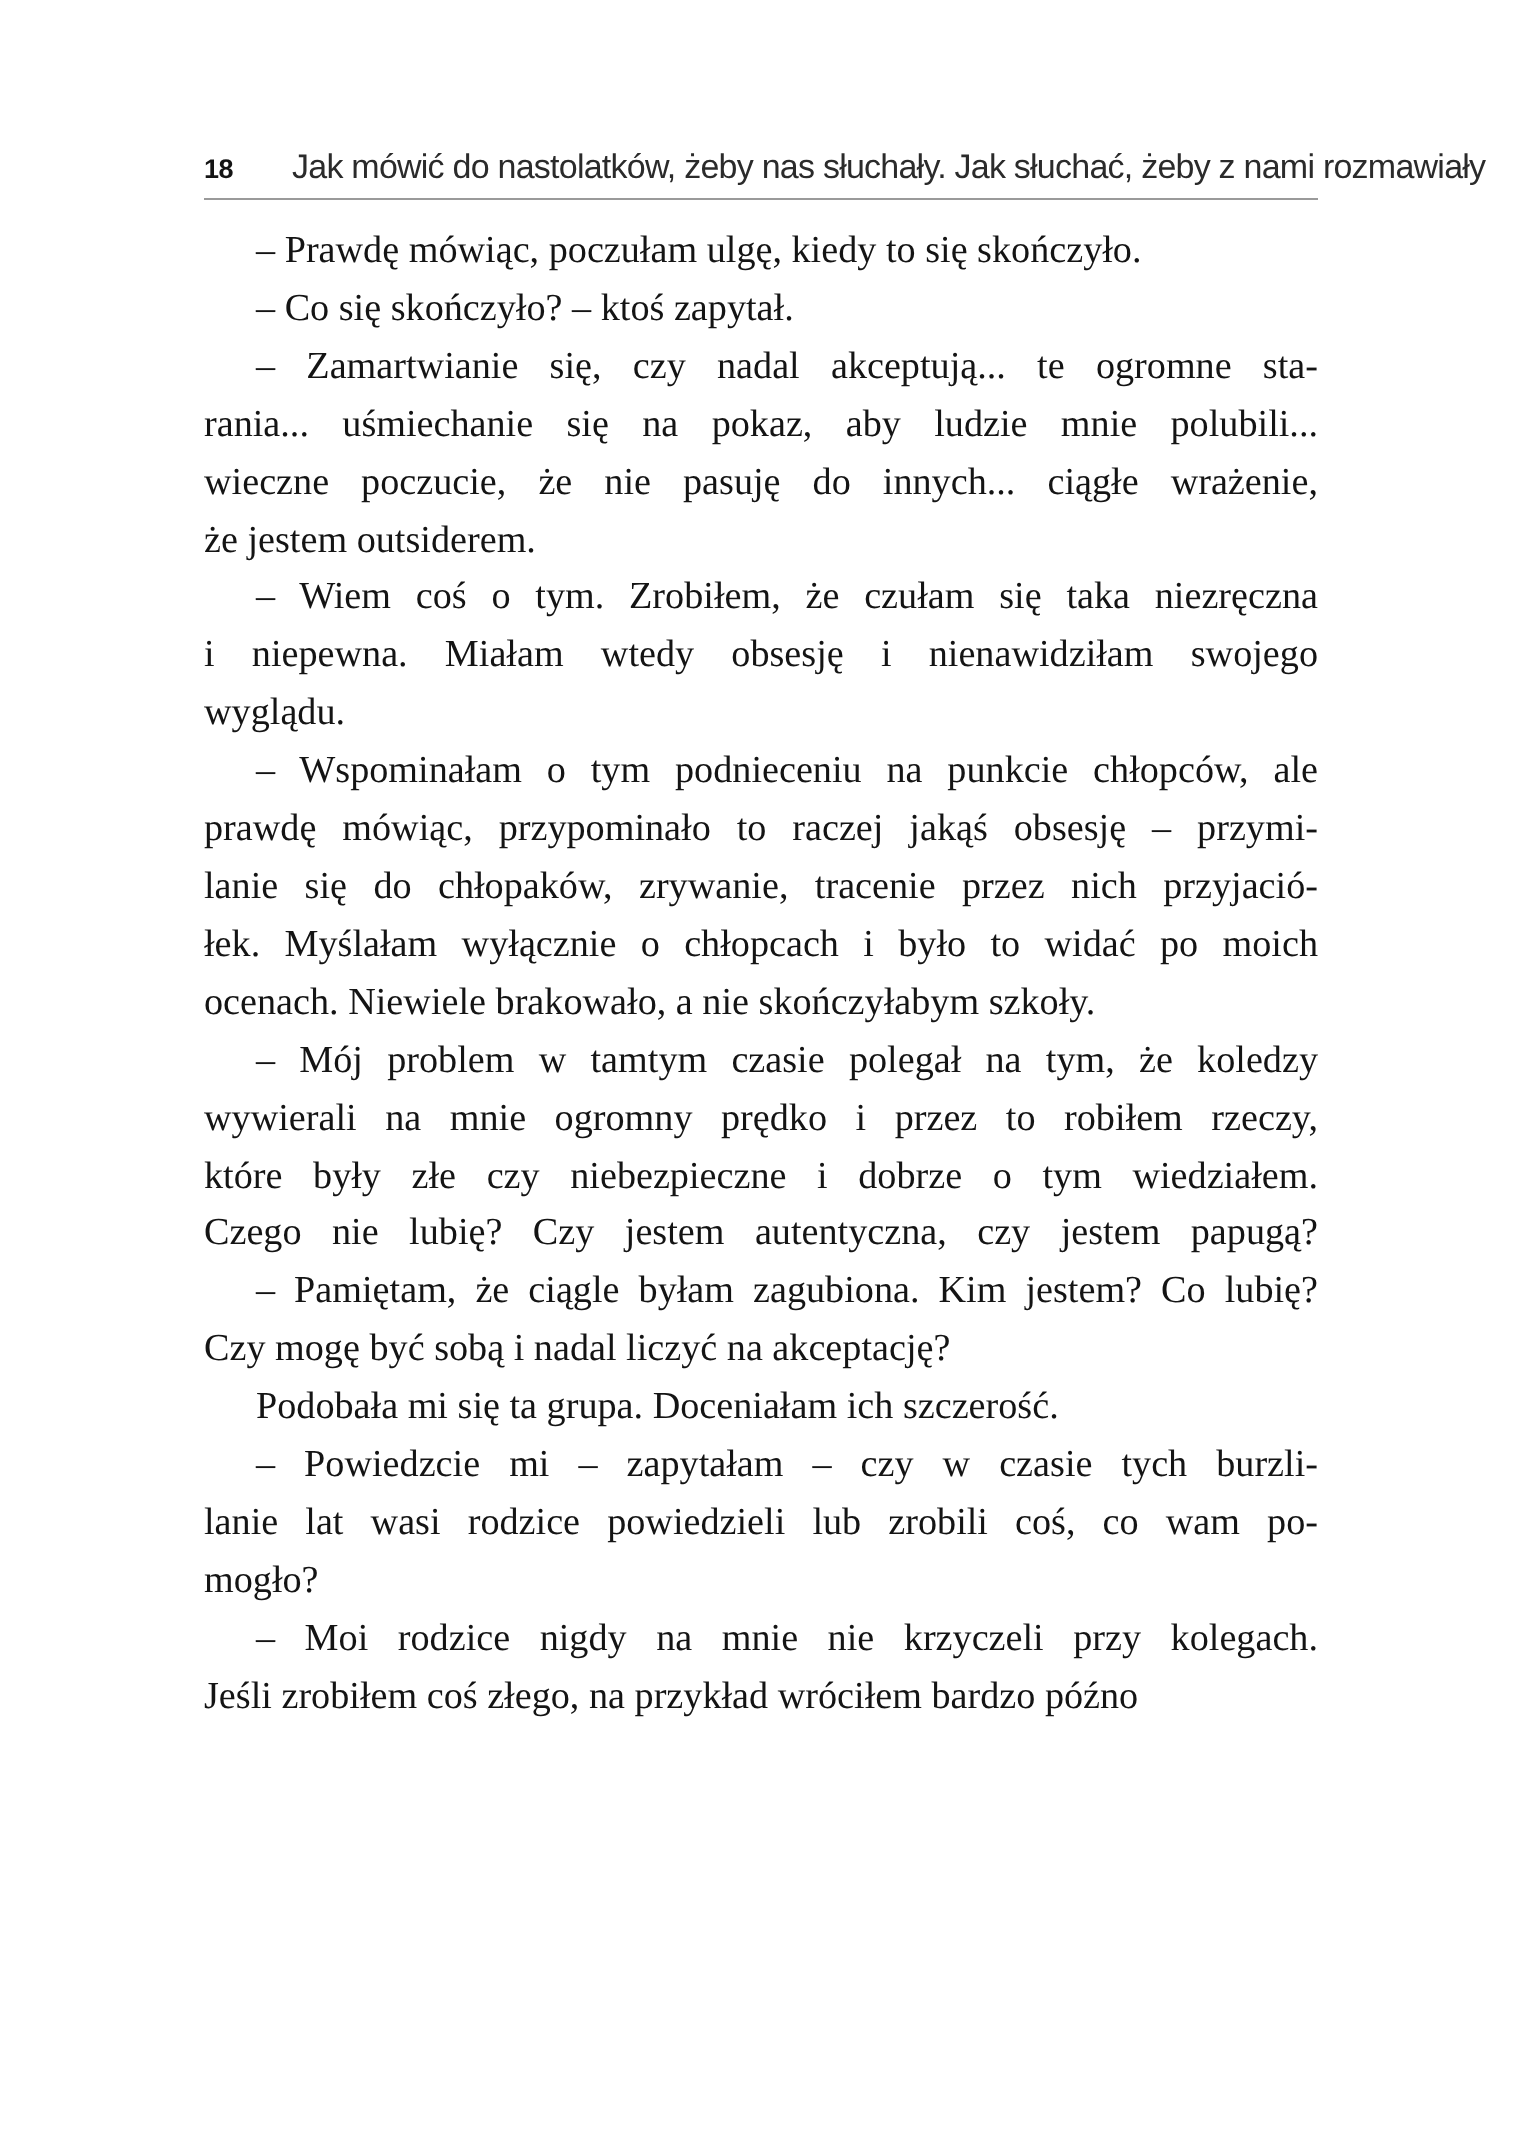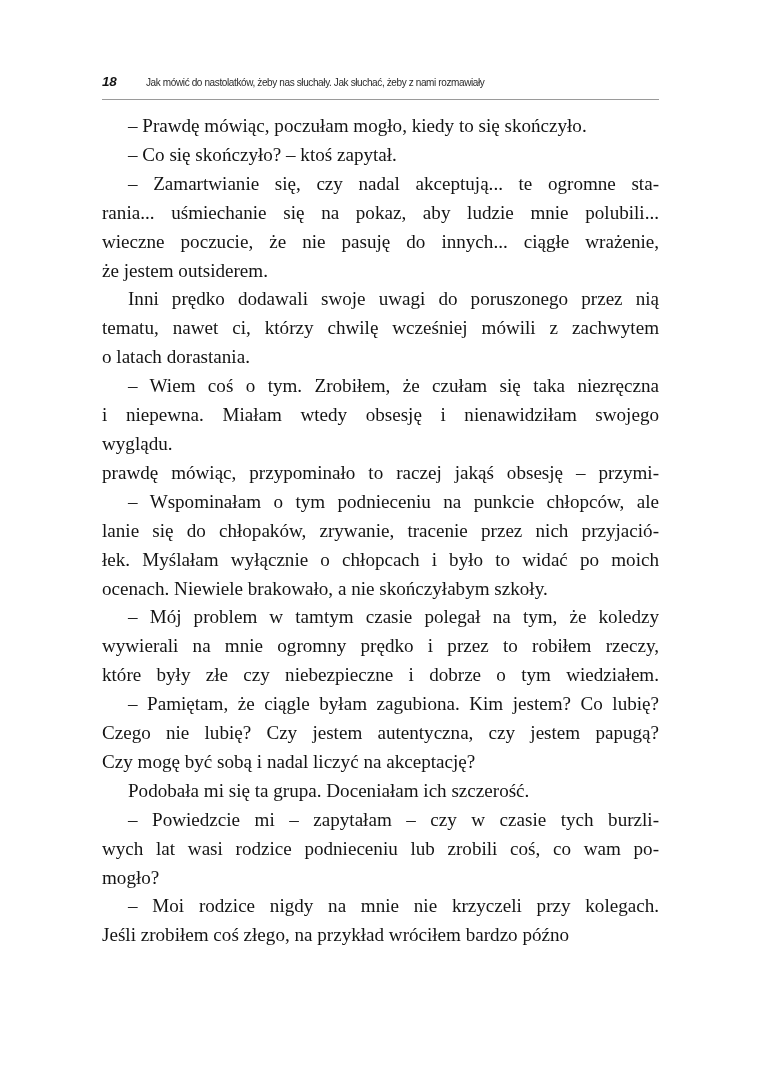--- a/index.html
+++ b/index.html
@@ -31,25 +31,24 @@
     align-items: baseline;
   }
   .folio {
     font-family: "Liberation Sans", "DejaVu Sans", sans-serif;
     font-size: 13.5px;
     font-weight: bold;
     color: #141414;
     letter-spacing: -0.2px;
     width: 44px;
     flex: 0 0 44px;
-    font-style: italic;
   }
   .head-title {
     font-family: "Liberation Sans", "DejaVu Sans", sans-serif;
-    font-size: 10px;
+    font-size: 17px;
     font-weight: normal;
     color: #2b2b2b;
     letter-spacing: -0.38px;
     white-space: nowrap;
   }
   .head-rule {
     position: absolute;
     left: 102px;
     top: 99px;
     width: 557px;
@@ -95,64 +94,59 @@
 
   <div class="running-head">
     <span class="folio">18</span>
     <span class="head-title">Jak mówić do nastolatków, żeby nas słuchały. Jak słuchać, żeby z nami rozmawiały</span>
   </div>
 
   <div class="head-rule"></div>
 
   <div class="body-text" id="body-text">
       <p>
-        <span class="jline last ind">– Prawdę mówiąc, poczułam mogło, kiedy to się skończyło.</span>
+        <span class="jline last ind">– Prawdę mówiąc, poczułam ulgę, kiedy to się skończyło.</span>
       </p>
       <p>
         <span class="jline last ind">– Co się skończyło? – ktoś zapytał.</span>
       </p>
       <p>
         <span class="jline ind">– Zamartwianie się, czy nadal akceptują... te ogromne sta-</span>
         <span class="jline">rania... uśmiechanie się na pokaz, aby ludzie mnie polubili...</span>
         <span class="jline">wieczne poczucie, że nie pasuję do innych... ciągłe wrażenie,</span>
         <span class="jline last">że jestem outsiderem.</span>
       </p>
       <p>
-        <span class="jline ind">Inni prędko dodawali swoje uwagi do poruszonego przez nią</span>
-        <span class="jline">tematu, nawet ci, którzy chwilę wcześniej mówili z zachwytem</span>
-        <span class="jline last">o latach dorastania.</span>
-      </p>
-      <p>
         <span class="jline ind">– Wiem coś o tym. Zrobiłem, że czułam się taka niezręczna</span>
         <span class="jline">i niepewna. Miałam wtedy obsesję i nienawidziłam swojego</span>
         <span class="jline last">wyglądu.</span>
       </p>
       <p>
+        <span class="jline ind">– Wspominałam o tym podnieceniu na punkcie chłopców, ale</span>
         <span class="jline">prawdę mówiąc, przypominało to raczej jakąś obsesję – przymi-</span>
-        <span class="jline ind">– Wspominałam o tym podnieceniu na punkcie chłopców, ale</span>
         <span class="jline">lanie się do chłopaków, zrywanie, tracenie przez nich przyjació-</span>
         <span class="jline">łek. Myślałam wyłącznie o chłopcach i było to widać po moich</span>
         <span class="jline last">ocenach. Niewiele brakowało, a nie skończyłabym szkoły.</span>
       </p>
       <p>
         <span class="jline ind">– Mój problem w tamtym czasie polegał na tym, że koledzy</span>
         <span class="jline">wywierali na mnie ogromny prędko i przez to robiłem rzeczy,</span>
         <span class="jline">które były złe czy niebezpieczne i dobrze o tym wiedziałem.</span>
       </p>
       <p>
+        <span class="jline">Czego nie lubię? Czy jestem autentyczna, czy jestem papugą?</span>
         <span class="jline ind">– Pamiętam, że ciągle byłam zagubiona. Kim jestem? Co lubię?</span>
-        <span class="jline">Czego nie lubię? Czy jestem autentyczna, czy jestem papugą?</span>
         <span class="jline last">Czy mogę być sobą i nadal liczyć na akceptację?</span>
       </p>
       <p>
         <span class="jline last ind">Podobała mi się ta grupa. Doceniałam ich szczerość.</span>
       </p>
       <p>
         <span class="jline ind">– Powiedzcie mi – zapytałam – czy w czasie tych burzli-</span>
-        <span class="jline">wych lat wasi rodzice podnieceniu lub zrobili coś, co wam po-</span>
+        <span class="jline">lanie lat wasi rodzice powiedzieli lub zrobili coś, co wam po-</span>
         <span class="jline last">mogło?</span>
       </p>
       <p>
         <span class="jline ind">– Moi rodzice nigdy na mnie nie krzyczeli przy kolegach.</span>
         <span class="jline last">Jeśli zrobiłem coś złego, na przykład wróciłem bardzo późno</span>
       </p>
     </div>
 
 </div>
 

